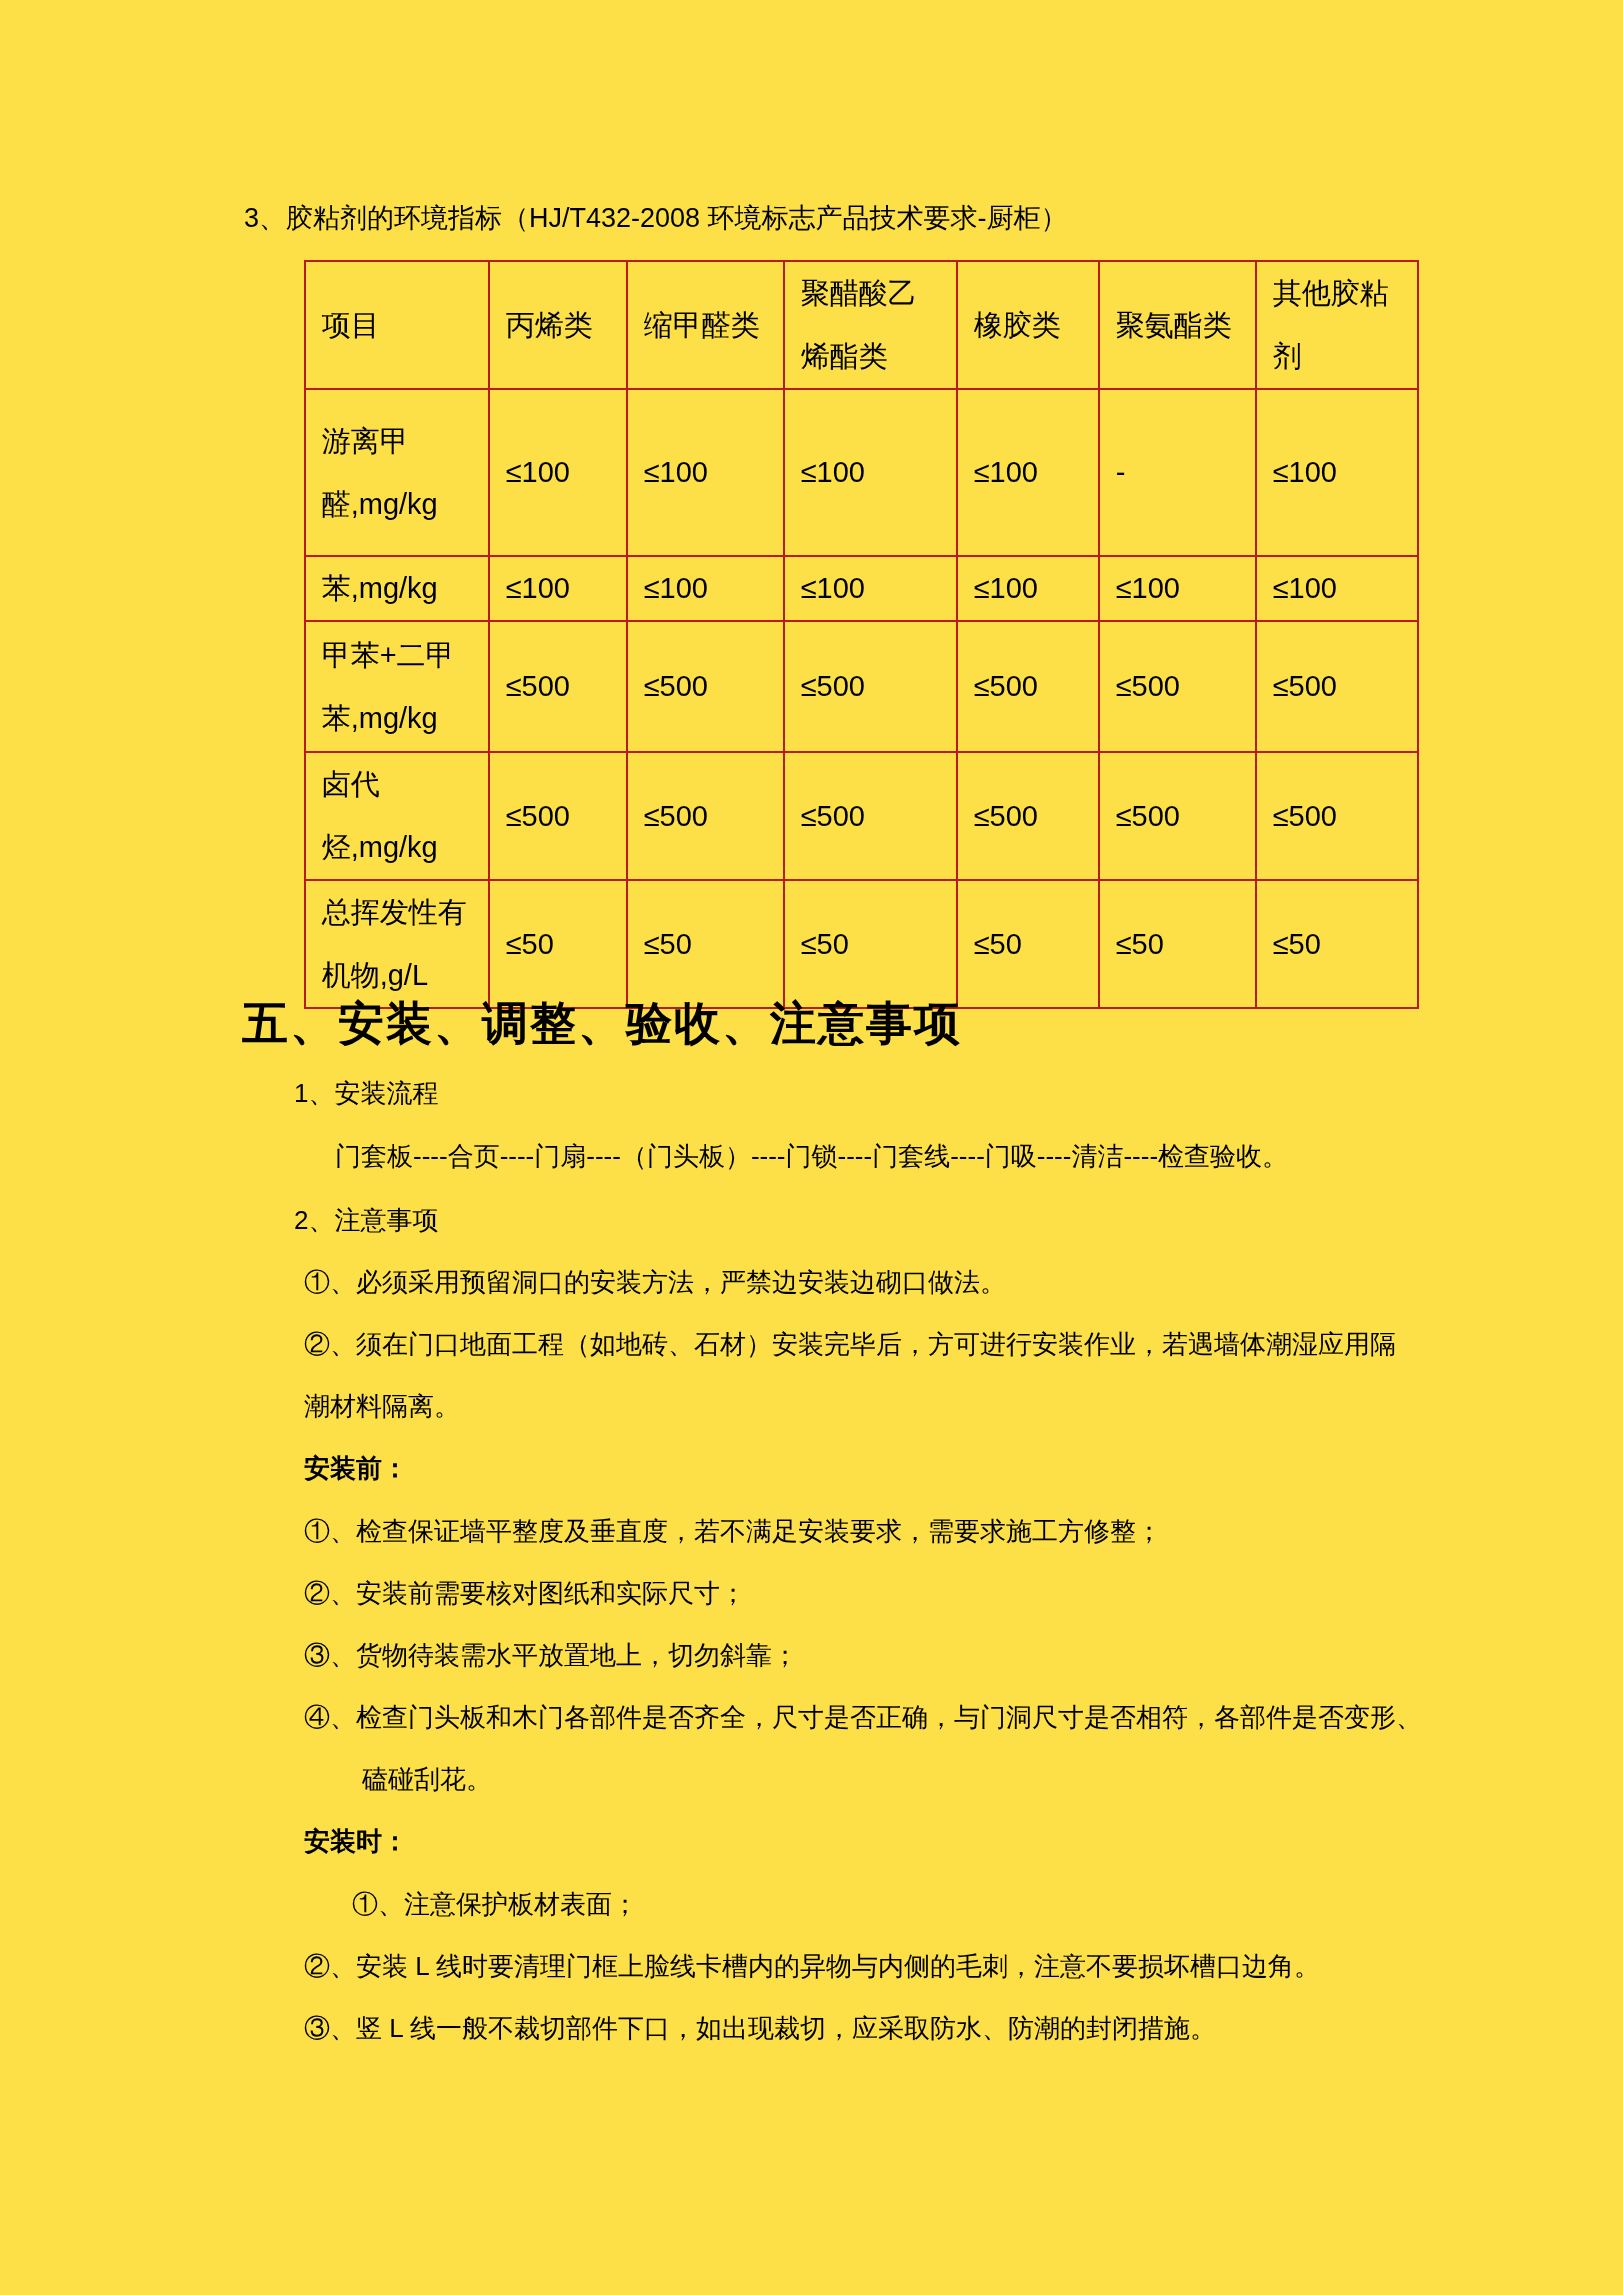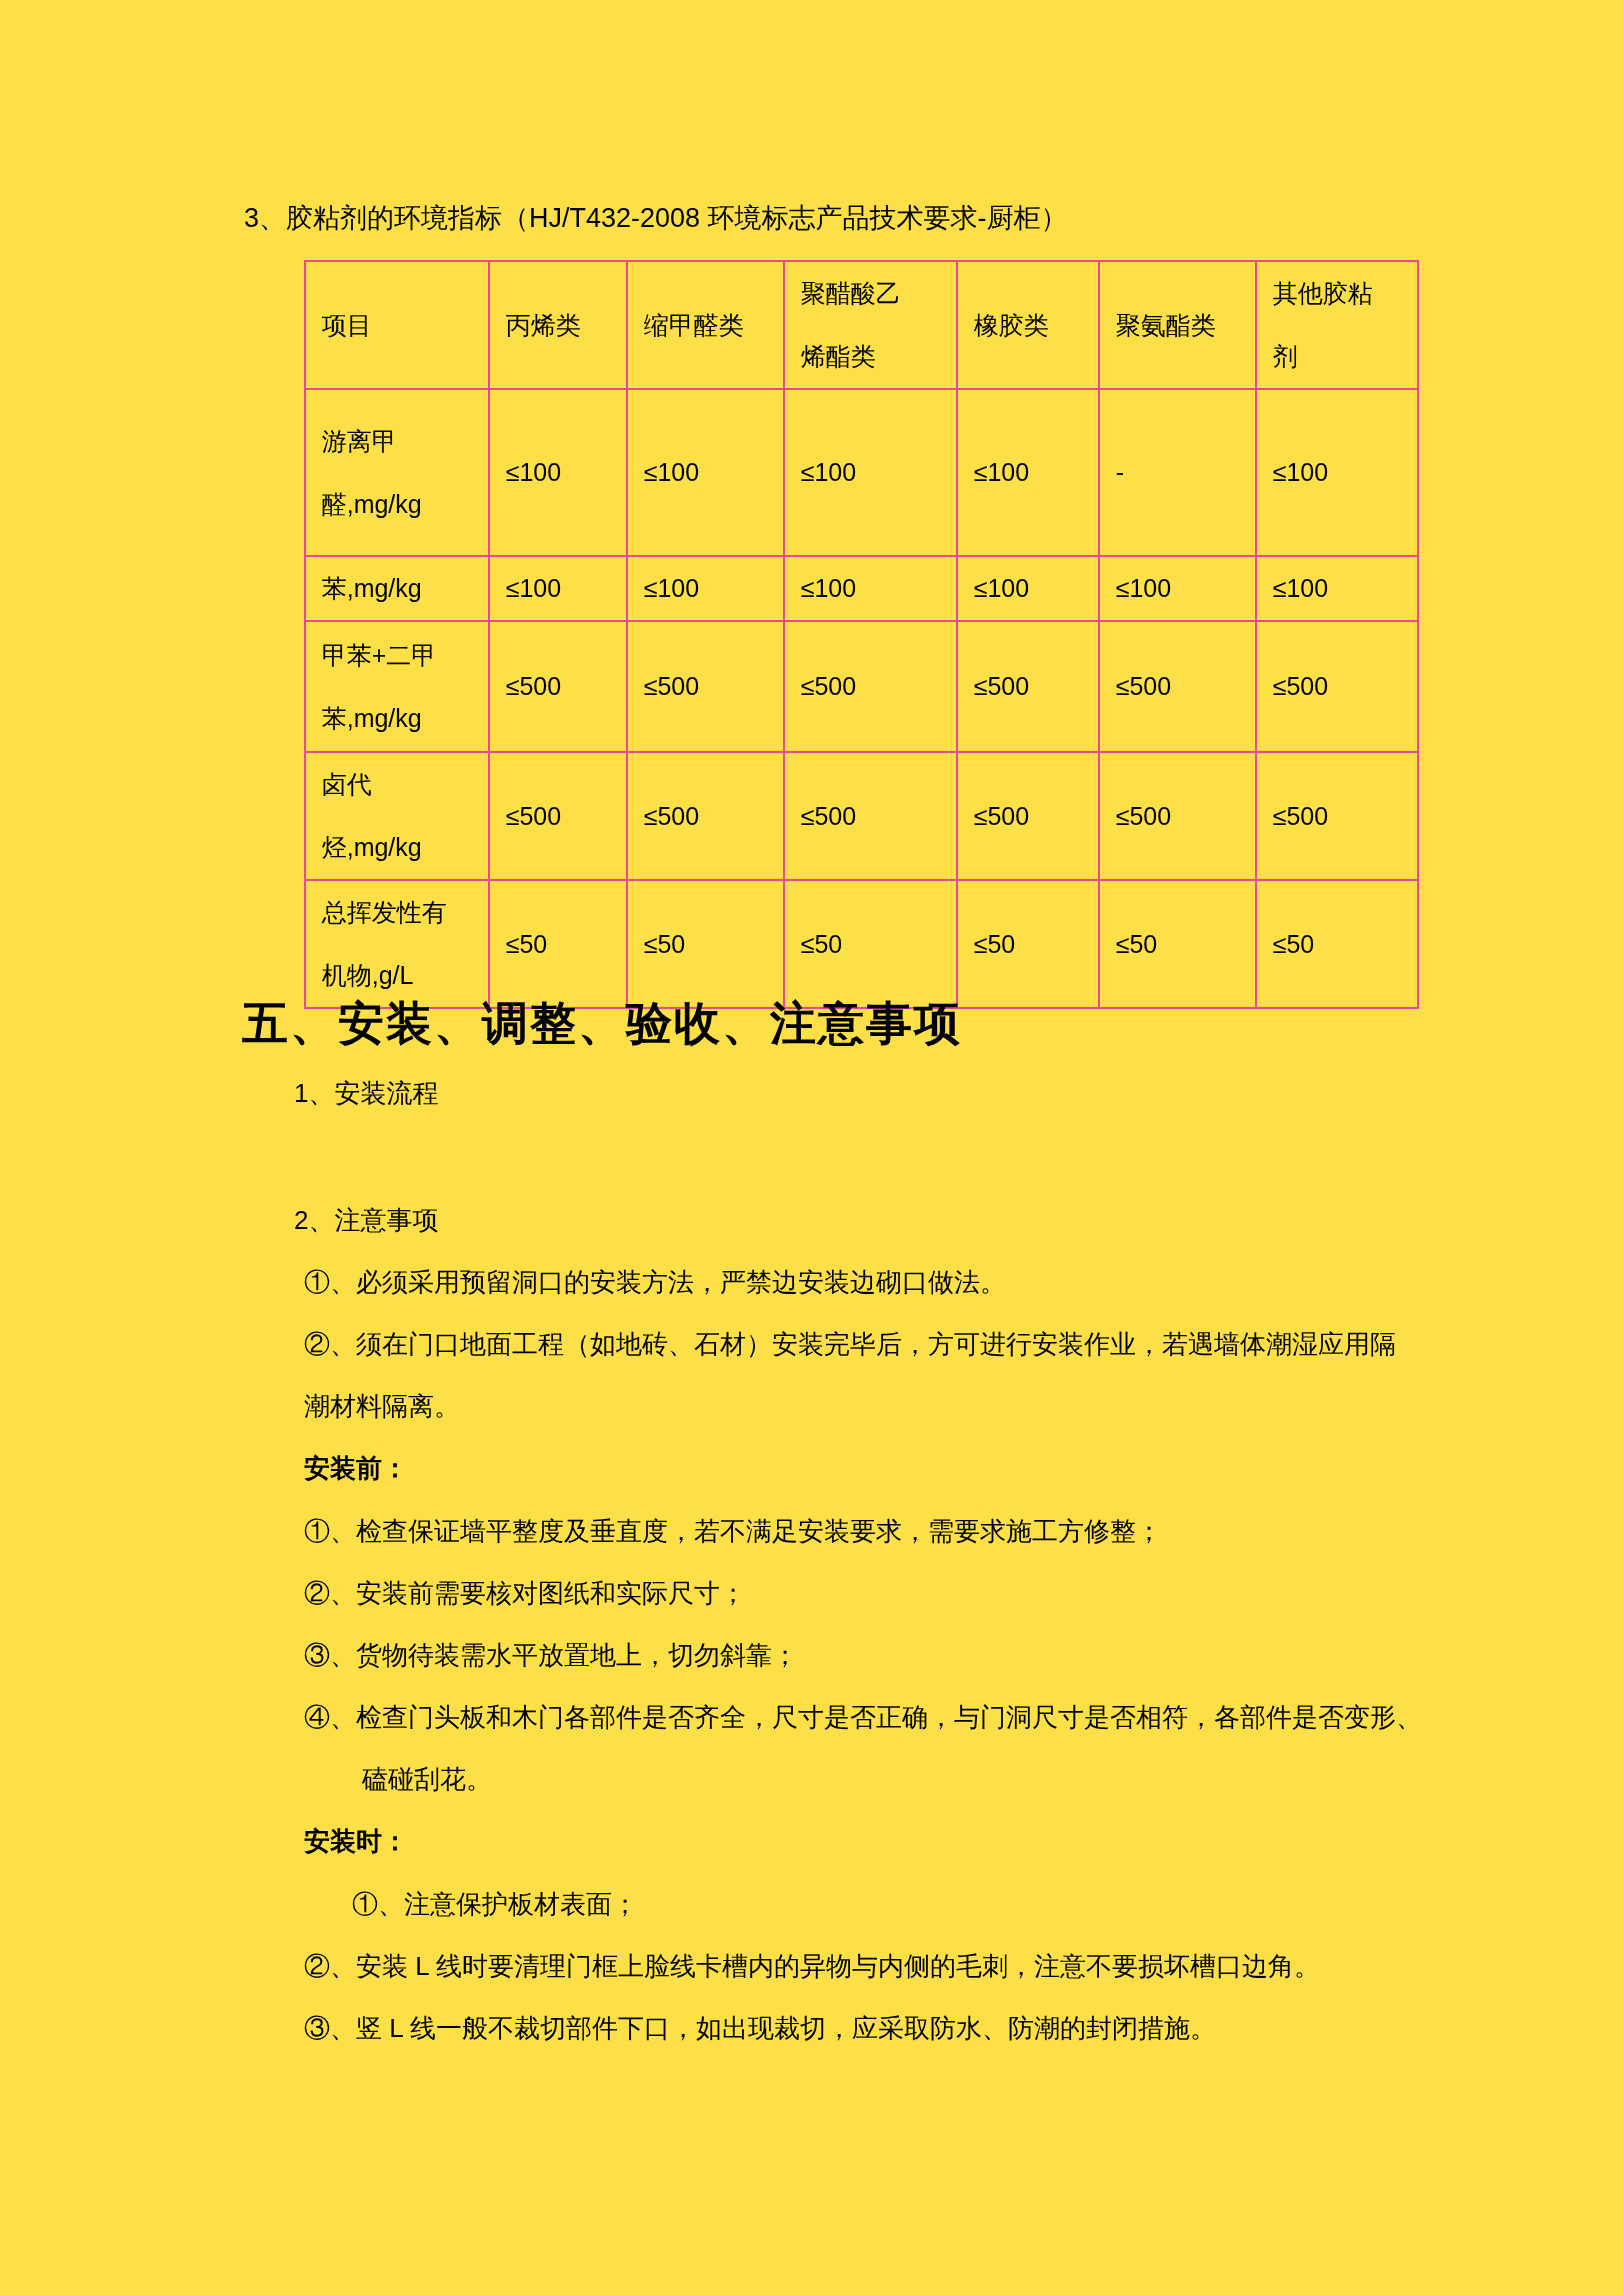--- a/index.html
+++ b/index.html
@@ -18,22 +18,22 @@
     font-size:27px;
     white-space:nowrap;
   }
   .spec-table{
     position:absolute;
     left:304px; top:260px;
     border-collapse:collapse;
     table-layout:fixed;
   }
   .spec-table td{
-    border:2px solid #ec4899;
-    font-size:25px;
+    border:2px solid #b91c1c;
+    font-size:29px;
     padding:0 0 0 15.7px;
     vertical-align:middle;
     line-height:63px;
     white-space:pre-line;
     overflow:hidden;
   }
   .h2-heading{
     position:absolute;
     left:242px; top:993px;
     font-size:46px;
@@ -125,20 +125,21 @@
       <td>≤50</td>
       <td>≤50</td>
       <td>≤50</td>
     </tr>
   </tbody>
     </table>
 
   <div class="h2-heading">五、安装、调整、验收、注意事项</div>
 
   <div class="line" style="left:294px; top:1076px;">1、安装流程</div>
+  <div class="line" style="left:335px; top:1139px;">门套板----合页----门扇----（门头板）----门锁----门套线----门吸----清洁----检查验收。</div>
   <div class="line" style="left:294px; top:1203px;">2、注意事项</div>
   <div class="line" style="left:304px; top:1265px;">①、必须采用预留洞口的安装方法，严禁边安装边砌口做法。</div>
   <div class="line" style="left:304px; top:1327px;">②、须在门口地面工程（如地砖、石材）安装完毕后，方可进行安装作业，若遇墙体潮湿应用隔</div>
   <div class="line" style="left:304px; top:1389px;">潮材料隔离。</div>
   <div class="line bold" style="left:304px; top:1451px;">安装前：</div>
   <div class="line" style="left:304px; top:1514px;">①、检查保证墙平整度及垂直度，若不满足安装要求，需要求施工方修整；</div>
   <div class="line" style="left:304px; top:1576px;">②、安装前需要核对图纸和实际尺寸；</div>
   <div class="line" style="left:304px; top:1638px;">③、货物待装需水平放置地上，切勿斜靠；</div>
   <div class="line" style="left:304px; top:1700px;">④、检查门头板和木门各部件是否齐全，尺寸是否正确，与门洞尺寸是否相符，各部件是否变形、</div>
   <div class="line" style="left:362px; top:1762px;">磕碰刮花。</div>

